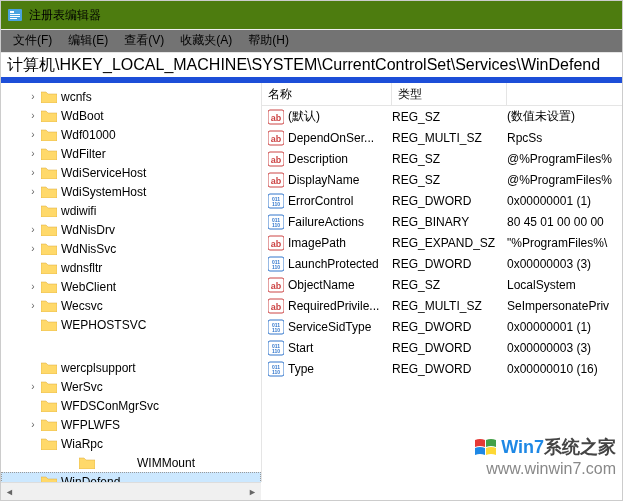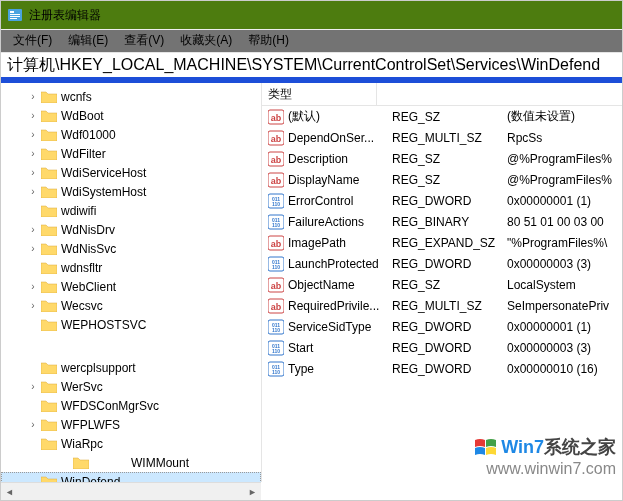--- a/index.html
+++ b/index.html
@@ -183,21 +183,21 @@
           </svg>
           <span>WFPLWFS</span>
         </div>
         <div class="tree-row" style="padding-left: 26px;">
           <span class="exp"></span>
           <svg class="folder-icon" viewBox="0 0 16 13">
             <use href="#folder"></use>
           </svg>
           <span>WiaRpc</span>
         </div>
-        <div class="tree-row" style="padding-left: 20px; gap: 38px;">
+        <div class="tree-row" style="padding-left: 26px; gap: 38px;">
           <span class="exp"></span>
           <svg class="folder-icon" viewBox="0 0 16 13">
             <use href="#folder"></use>
           </svg>
           <span>WIMMount</span>
         </div>
         <div class="tree-row sel" style="padding-left: 26px;">
           <span class="exp">⌄</span>
           <svg class="folder-icon" viewBox="0 0 16 13">
             <use href="#folder"></use>
@@ -208,20 +208,21 @@
           <span class="exp"></span>
           <svg class="folder-icon" viewBox="0 0 16 13">
             <use href="#folder"></use>
           </svg>
           <span>Security</span>
         </div>
       </div>
 
   <div class="list">
     <div class="list-header">
+      <div class="col name">名称</div>
       <div class="col type">类型</div>
     </div>
     <div id="rows">
           <div class="list-row">
             <svg class="val-icon" viewBox="0 0 16 16">
               <use href="#val-str"></use>
             </svg>
             <div class="cell name">(默认)</div>
             <div class="cell type">REG_SZ</div>
             <div class="cell data">(数值未设置)</div>
@@ -257,21 +258,21 @@
             <div class="cell name">ErrorControl</div>
             <div class="cell type">REG_DWORD</div>
             <div class="cell data">0x00000001 (1)</div>
           </div>
           <div class="list-row">
             <svg class="val-icon" viewBox="0 0 16 16">
               <use href="#val-bin"></use>
             </svg>
             <div class="cell name">FailureActions</div>
             <div class="cell type">REG_BINARY</div>
-            <div class="cell data">80 51 01 00 03 00</div>
+            <div class="cell data">80 45 01 00 00 00</div>
           </div>
           <div class="list-row">
             <svg class="val-icon" viewBox="0 0 16 16">
               <use href="#val-str"></use>
             </svg>
             <div class="cell name">ImagePath</div>
             <div class="cell type">REG_EXPAND_SZ</div>
             <div class="cell data">"%ProgramFiles%\</div>
           </div>
           <div class="list-row">

